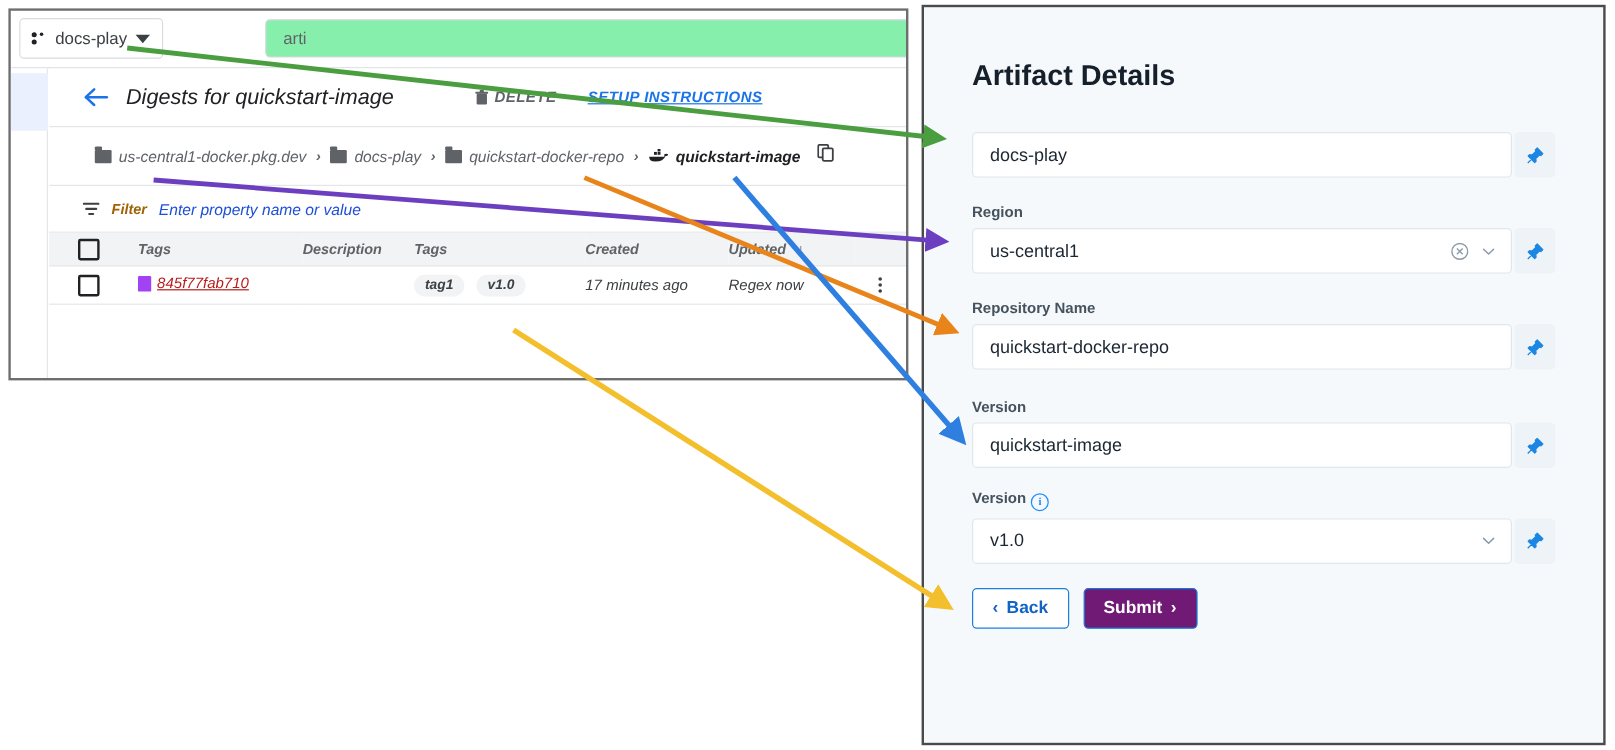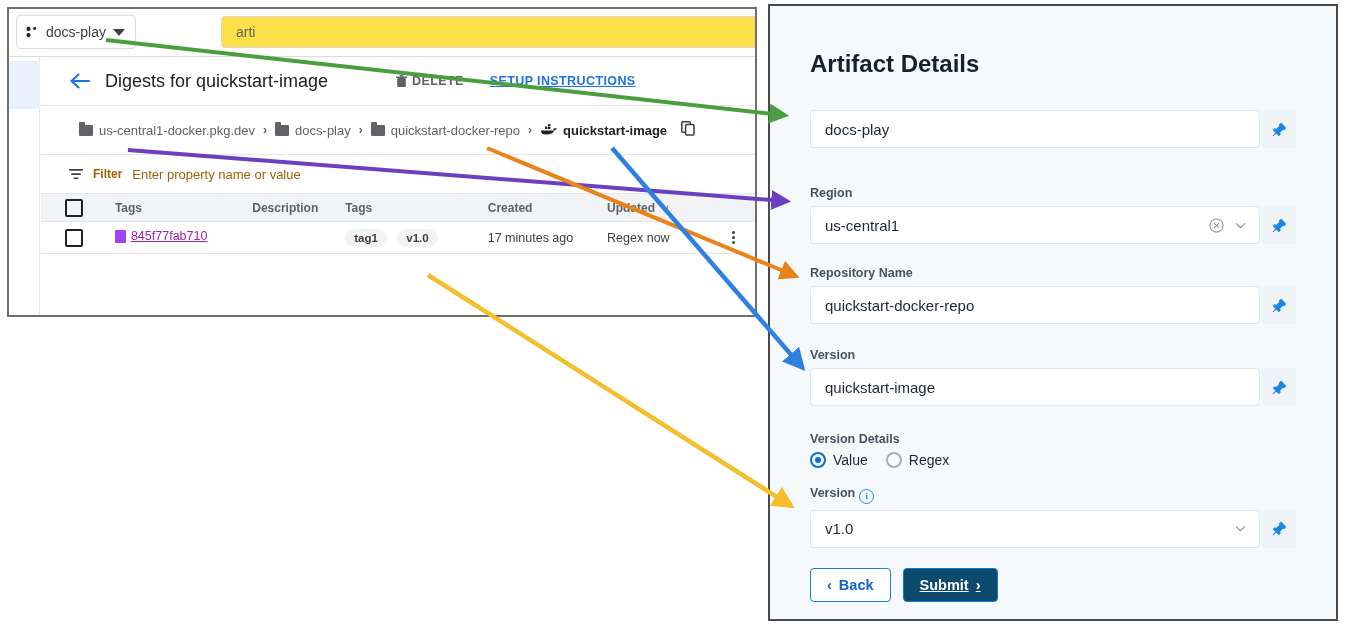--- a/index.html
+++ b/index.html
@@ -28,37 +28,38 @@
     display:flex;align-items:center;gap:7px;
     padding:0 10px 0 8px;
     border:1px solid #dadce0;border-radius:4px;background:#fff;
     box-sizing:border-box;
   }
   .proj-chip .label{font-size:14px;color:#3c4043;}
   .dots-icon{width:14px;height:14px;display:block;}
   .chev{width:0;height:0;border-left:6px solid transparent;border-right:6px solid transparent;border-top:7px solid #3c4043;}
   .search-box{
     position:absolute;left:212px;top:7px;height:32px;width:700px;
-    background:#fde047;border:1px solid #d5d8db;border-radius:4px;
+    background:#86efac;border:1px solid #d5d8db;border-radius:4px;
     display:flex;align-items:center;padding-left:14px;box-sizing:border-box;
   }
   .search-box .txt{font-size:14px;color:#5f6368;}
 
   #left-rail{
     position:absolute;left:0;top:48px;width:31px;height:260px;
     background:#ffffff;border-right:1px solid #e4e6e8;box-sizing:border-box;
   }
   #rail-active{
     position:absolute;left:0;top:52px;width:31px;height:48px;
     background:#eaf0fd;
   }
 
   #left-content{
     position:absolute;left:32px;top:48px;right:0;bottom:0;
     background:#ffffff;
+    font-style:italic;
   }
 
   .page-head{
     position:relative;height:48px;border-bottom:1px solid #e4e6e8;
     display:flex;align-items:center;
   }
   .back-arrow{
     margin-left:26px;width:26px;height:26px;display:flex;align-items:center;justify-content:center;
   }
   .page-title{font-size:18px;color:#202124;margin-left:12px;font-weight:400;}
@@ -75,38 +76,38 @@
   .crumb.last{color:#202124;font-weight:600;}
   .crumb-sep{color:#5f6368;font-size:12px;font-weight:700;}
   .folder-ico{width:14px;height:11px;background:#5f6368;border-radius:1px;position:relative;}
   .folder-ico:before{content:"";position:absolute;left:0;top:-3px;width:6px;height:3px;background:#5f6368;border-radius:1px 1px 0 0;}
 
   .filterbar{
     height:38px;display:flex;align-items:center;padding-left:28px;gap:10px;
     border-bottom:1px solid #e4e6e8;
   }
   .filter-lbl{font-size:12px;font-weight:700;color:#a16207;}
-  .filter-ph{font-size:13px;color:#a16207;}
+  .filter-ph{font-size:13px;color:#1d4ed8;}
 
   table.dig{border-collapse:collapse;width:100%;font-size:12.5px;}
   table.dig th{
     background:#f1f3f4;color:#5f6368;font-weight:700;text-align:left;
     height:27px;padding:0;font-size:12px;border-bottom:1px solid #e4e6e8;
   }
   table.dig td{height:31px;padding:0;border-bottom:1px solid #e4e6e8;color:#3c4043;font-size:12.5px;}
   .c-chk{width:46px;padding-left:24px!important;}
   .c-name{width:130px;}
   .c-desc{width:88px;}
   .c-tags{width:135px;}
   .c-created{width:113px;}
   .c-updated{width:100px;}
   .c-menu{width:40px;}
   .chkbox{width:14px;height:14px;border:2px solid #202124;border-radius:2px;display:block;}
   .digest-link{
-    display:inline-flex;align-items:center;gap:5px;color:#a21caf;text-decoration:underline;
+    display:inline-flex;align-items:center;gap:5px;color:#b91c1c;text-decoration:underline;
   }
   .doc-ico{width:11px;height:13px;background:#a142f4;border-radius:1px;}
   .tag{
     display:inline-block;background:#f1f3f4;border-radius:11px;
     padding:3px 9px;font-size:11.5px;color:#3c4043;margin-right:7px;font-weight:600;
   }
   .kebab{display:flex;flex-direction:column;gap:2px;align-items:center;}
   .kebab span{width:3px;height:3px;background:#3c4043;border-radius:50%;display:block;}
   th.sorted .s-arrow{font-size:12px;margin-left:6px;color:#3c4043;}
 
@@ -141,21 +142,21 @@
   .rdot{width:16px;height:16px;border-radius:50%;border:2.4px solid #0a71c8;box-sizing:border-box;position:relative;}
   .rdot.on:after{content:"";position:absolute;left:50%;top:50%;transform:translate(-50%,-50%);width:6px;height:6px;border-radius:50%;background:#0a71c8;}
   .rdot.off{border-color:#9db2c4;}
   .radio .rl{font-size:14px;color:#1b2733;}
   .btn-row{display:flex;gap:12px;margin-top:20px;}
   .btn{
     height:34px;border-radius:4px;display:flex;align-items:center;justify-content:center;
     gap:7px;font-size:14.5px;font-weight:700;padding:0 16px;box-sizing:border-box;
   }
   .btn-back{background:#ffffff;border:1.6px solid #1a7fe0;color:#1263c4;}
-  .btn-submit{background:#0c4a6e;border:1.6px solid #1579d6;color:#ffffff;text-decoration:underline;}
+  .btn-submit{background:#701a75;border:1.6px solid #1579d6;color:#ffffff;}
 
   
   #arrows{position:absolute;left:0;top:0;width:1346px;height:625px;pointer-events:none;}
 </style>
 </head>
 <body>
 
 <div id="left-panel" class="abs">
 
   <div id="left-topbar">
@@ -301,21 +302,21 @@
         <span class="fld-val">docs-play</span>
       </div>
       <div class="pin-btn">
         <svg width="15" height="15" viewBox="0 0 16 16">
             <path d="M9.6 1.4 L14.6 6.4 L12.9 8.1 L11.6 7.6 L8.3 10.9 L8.6 13.2 L7.4 14.4 L1.6 8.6 L2.8 7.4 L5.1 7.7 L8.4 4.4 L7.9 3.1 Z M5.4 10.6 L1.2 14.8" fill="#1b86e3" stroke="#1b86e3" stroke-width="1.1" stroke-linejoin="round"></path>
           </svg>
       </div>
     </div>
   </div>
 
-  <div style="margin-top:38px">
+  <div style="margin-top:22px">
     <div class="fld-label">Region</div>
     <div class="fld-row">
       <div class="fld-box">
         <span class="fld-val">us-central1</span>
         <svg class="clear-ico" viewBox="0 0 16 16">
           <circle cx="8" cy="8" r="7" fill="none" stroke="#8b9aa8" stroke-width="1.2"></circle>
           <path d="M5.4 5.4 L10.6 10.6 M10.6 5.4 L5.4 10.6" stroke="#8b9aa8" stroke-width="1.2"></path>
         </svg>
         <svg class="dd-ico" viewBox="0 0 14 14">
           <path d="M2.5 5 L7 9.4 L11.5 5" fill="none" stroke="#8b9aa8" stroke-width="1.3" stroke-linecap="round" stroke-linejoin="round"></path>
@@ -350,33 +351,20 @@
         <span class="fld-val">quickstart-image</span>
       </div>
       <div class="pin-btn">
         <svg width="15" height="15" viewBox="0 0 16 16">
             <path d="M9.6 1.4 L14.6 6.4 L12.9 8.1 L11.6 7.6 L8.3 10.9 L8.6 13.2 L7.4 14.4 L1.6 8.6 L2.8 7.4 L5.1 7.7 L8.4 4.4 L7.9 3.1 Z M5.4 10.6 L1.2 14.8" fill="#1b86e3" stroke="#1b86e3" stroke-width="1.1" stroke-linejoin="round"></path>
           </svg>
       </div>
     </div>
   </div>
 
-  <div style="margin-top:26px">
-    <div class="fld-label">Version Details</div>
-    <div class="radio-row">
-      <span class="radio">
-        <span class="rdot on"></span>
-        <span class="rl">Value</span>
-      </span>
-      <span class="radio" style="margin-left:8px">
-        <span class="rdot off"></span>
-        <span class="rl">Regex</span>
-      </span>
-    </div>
-  </div>
 
   <div style="margin-top:18px">
     <div class="fld-label">
       <span>Version</span><span class="info">i</span>
     </div>
     <div class="fld-row">
       <div class="fld-box">
         <span class="fld-val">v1.0</span>
         <svg class="dd-ico" viewBox="0 0 14 14">
           <path d="M2.5 5 L7 9.4 L11.5 5" fill="none" stroke="#8b9aa8" stroke-width="1.3" stroke-linecap="round" stroke-linejoin="round"></path>

